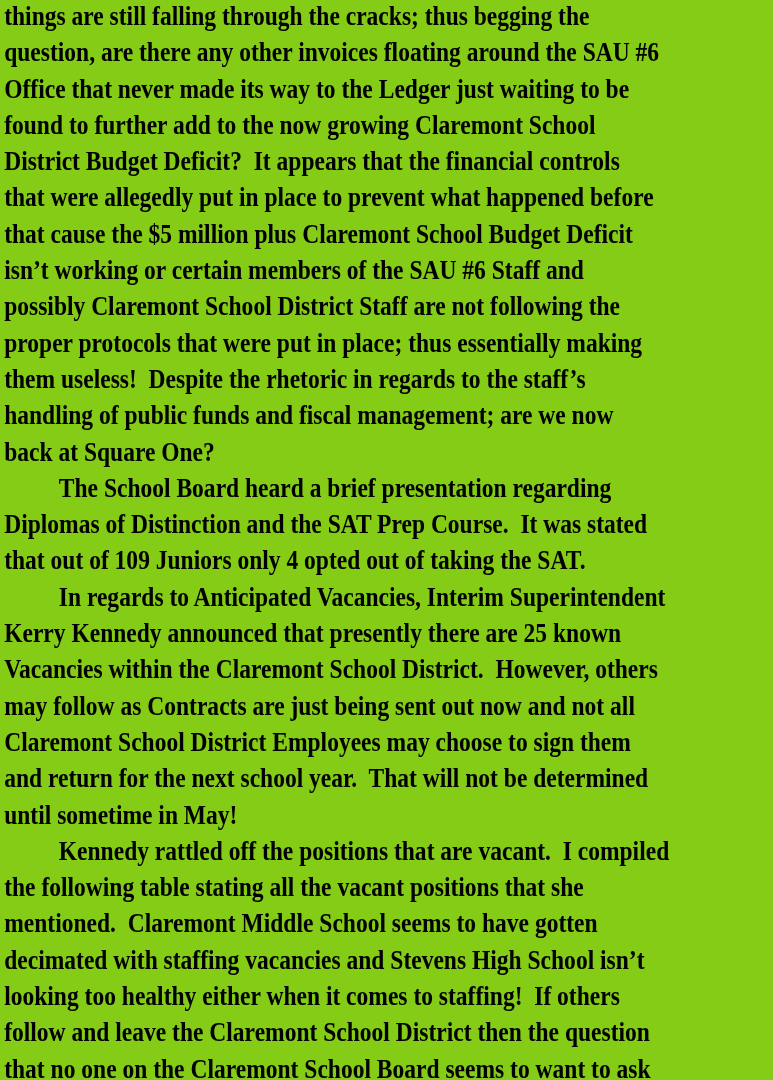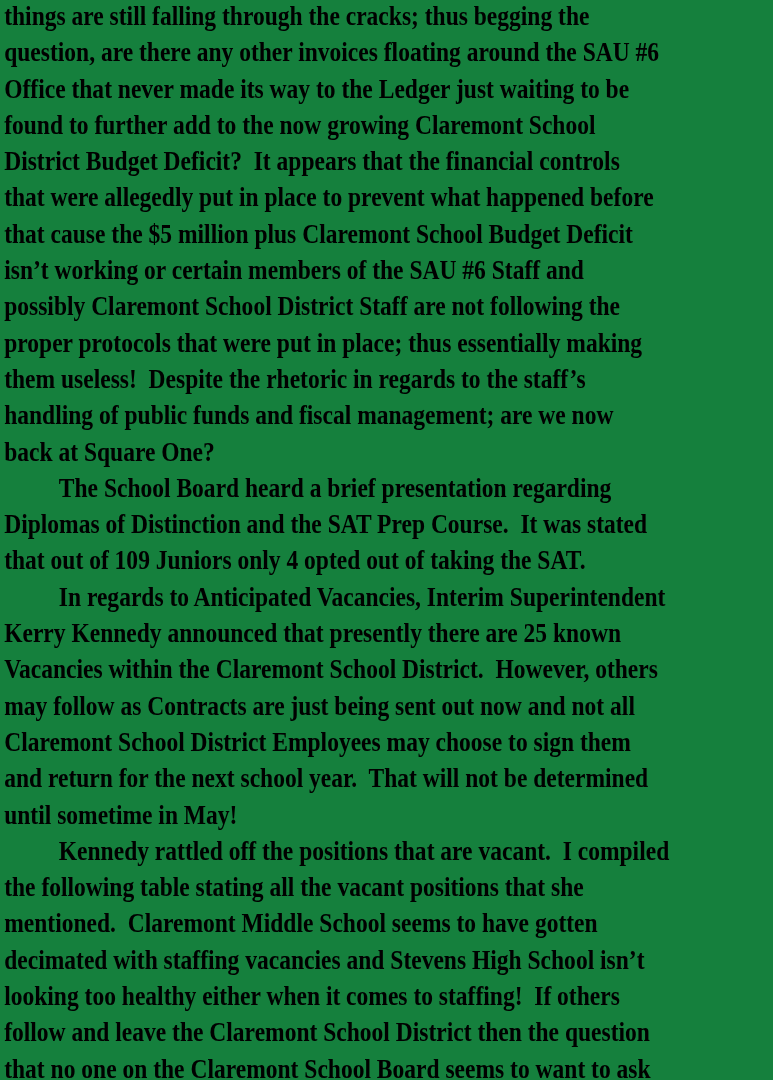--- a/index.html
+++ b/index.html
@@ -4,21 +4,21 @@
 <style>
   html, body {
     margin: 0;
     padding: 0;
     background: #ffffff;
   }
   .page {
     position: relative;
     width: 773px;
     height: 1080px;
-    background: #15803d;
+    background: #84cc16;
     overflow: hidden;
   }
   .scale-wrap {
     position: absolute;
     top: -2px;
     left: 0;
     width: 920px;
     transform: scaleX(0.84);
     transform-origin: left top;
   }

